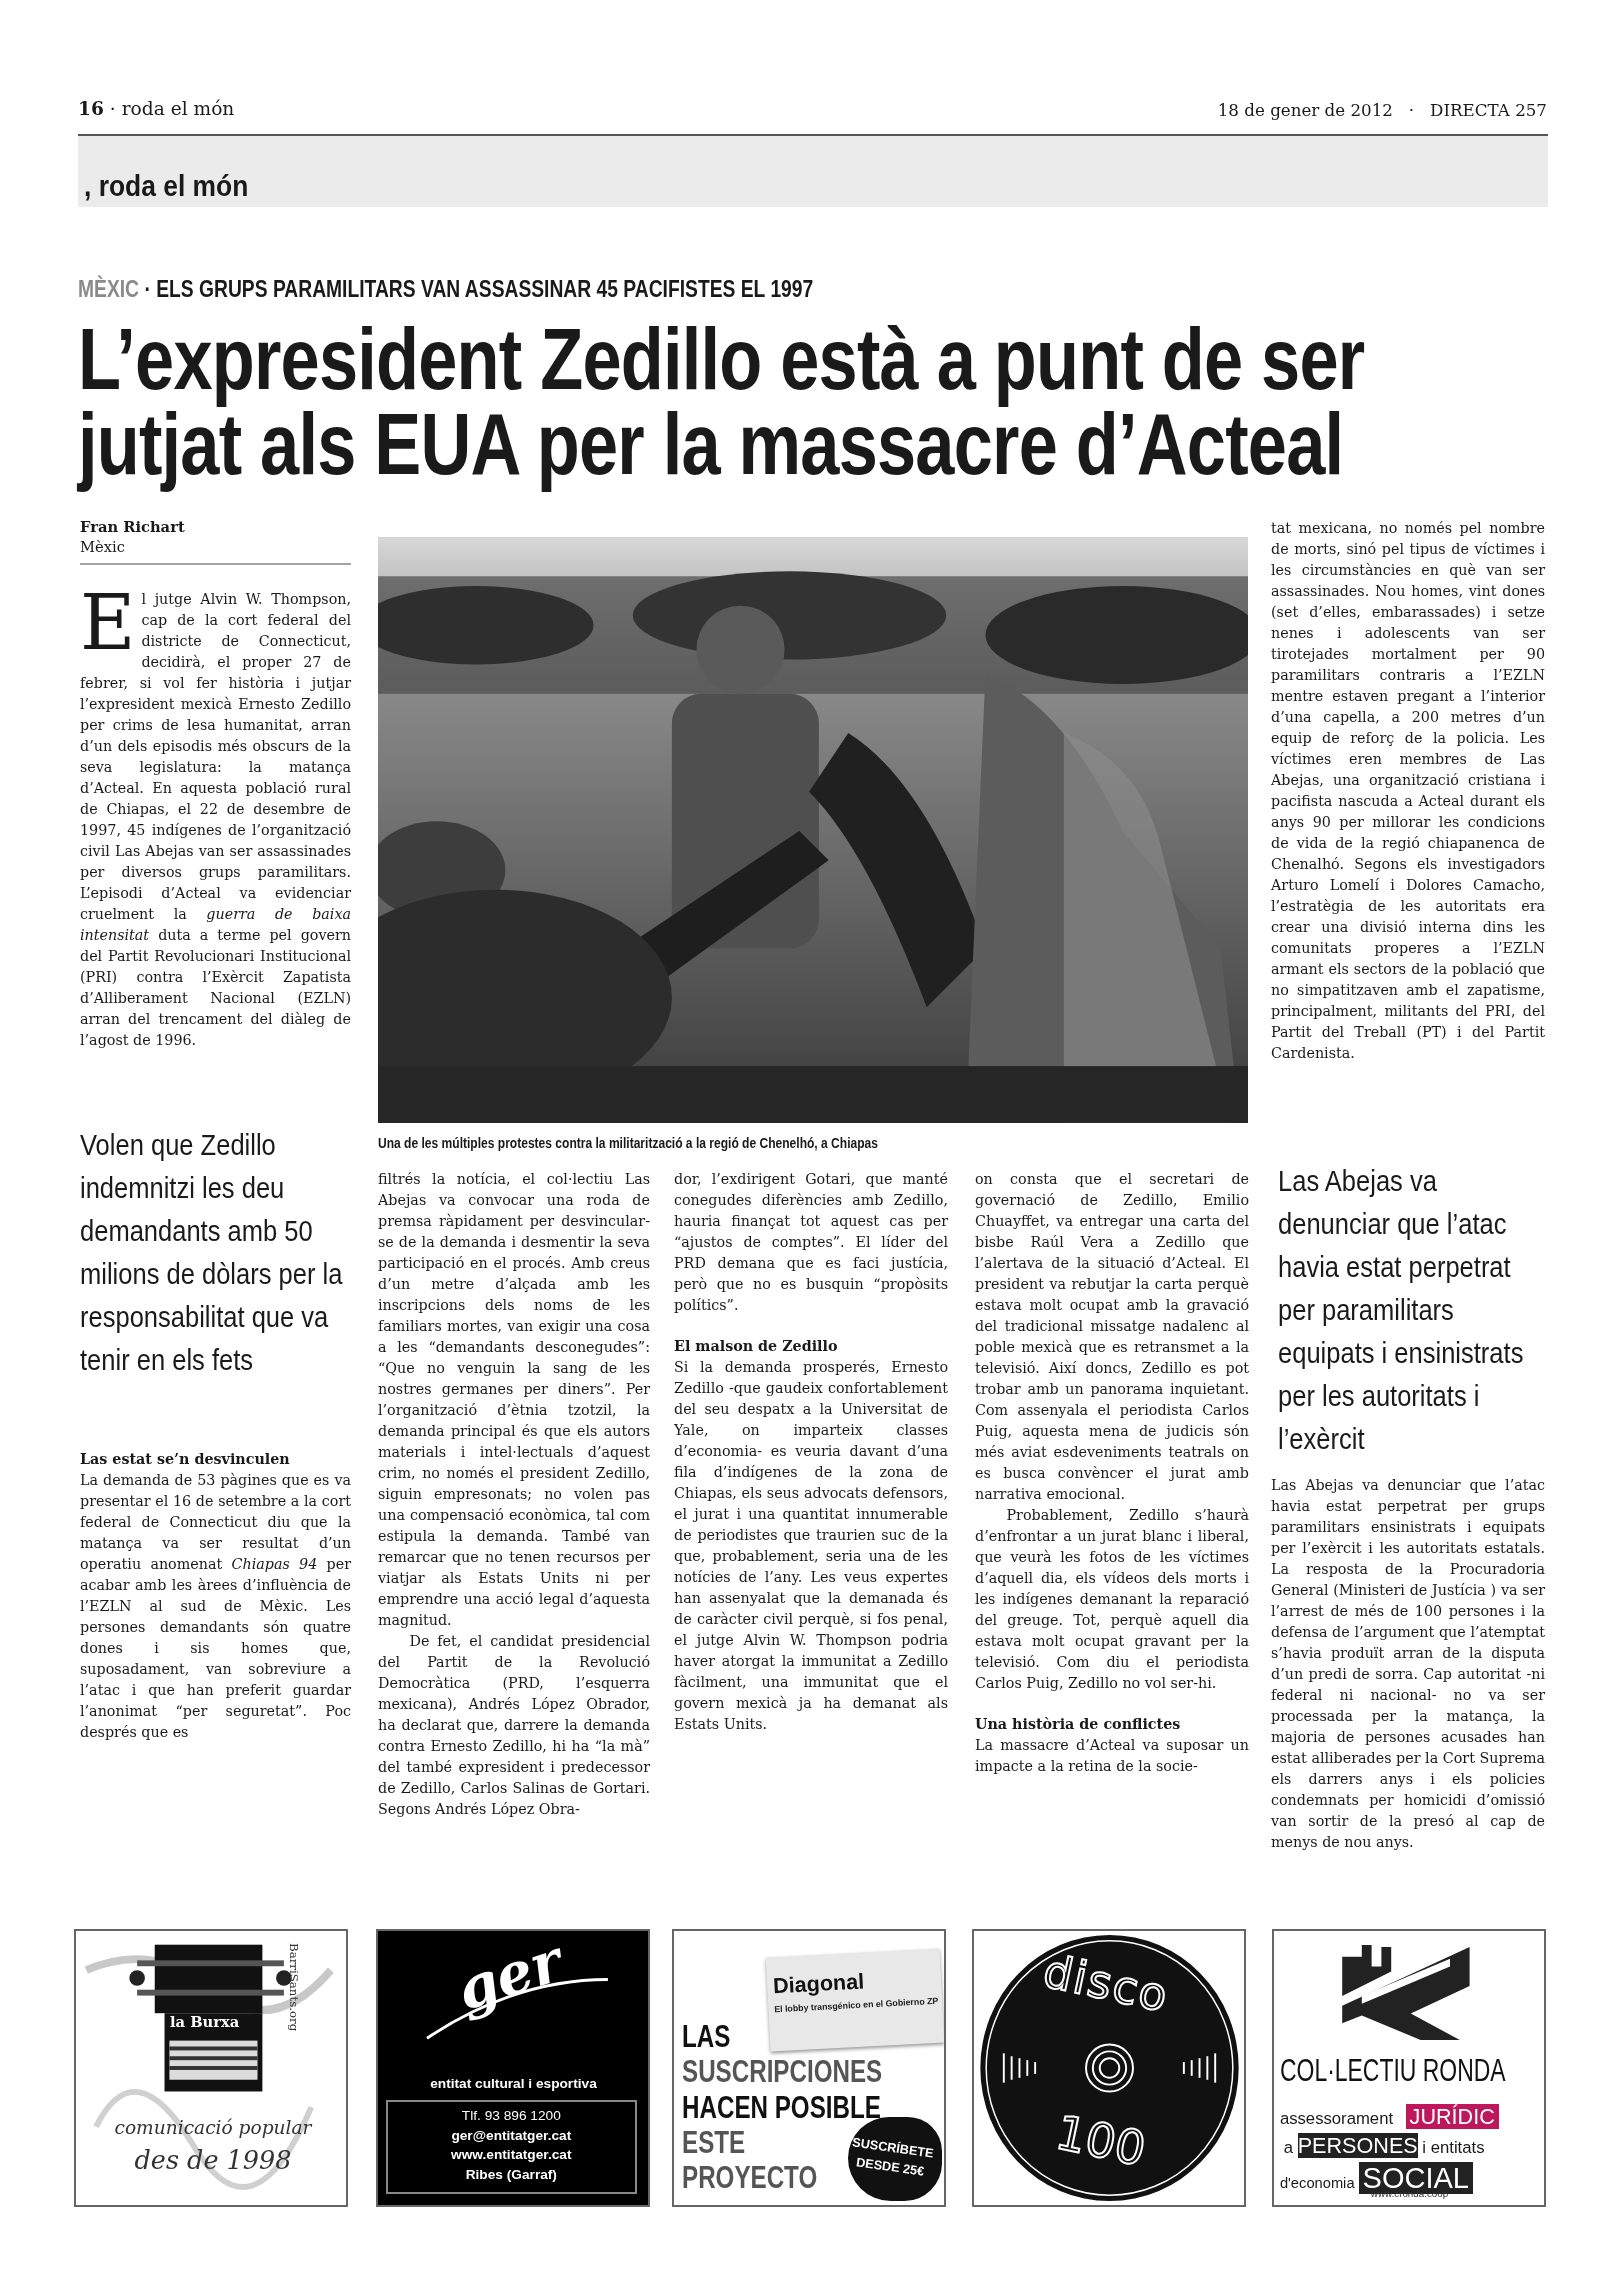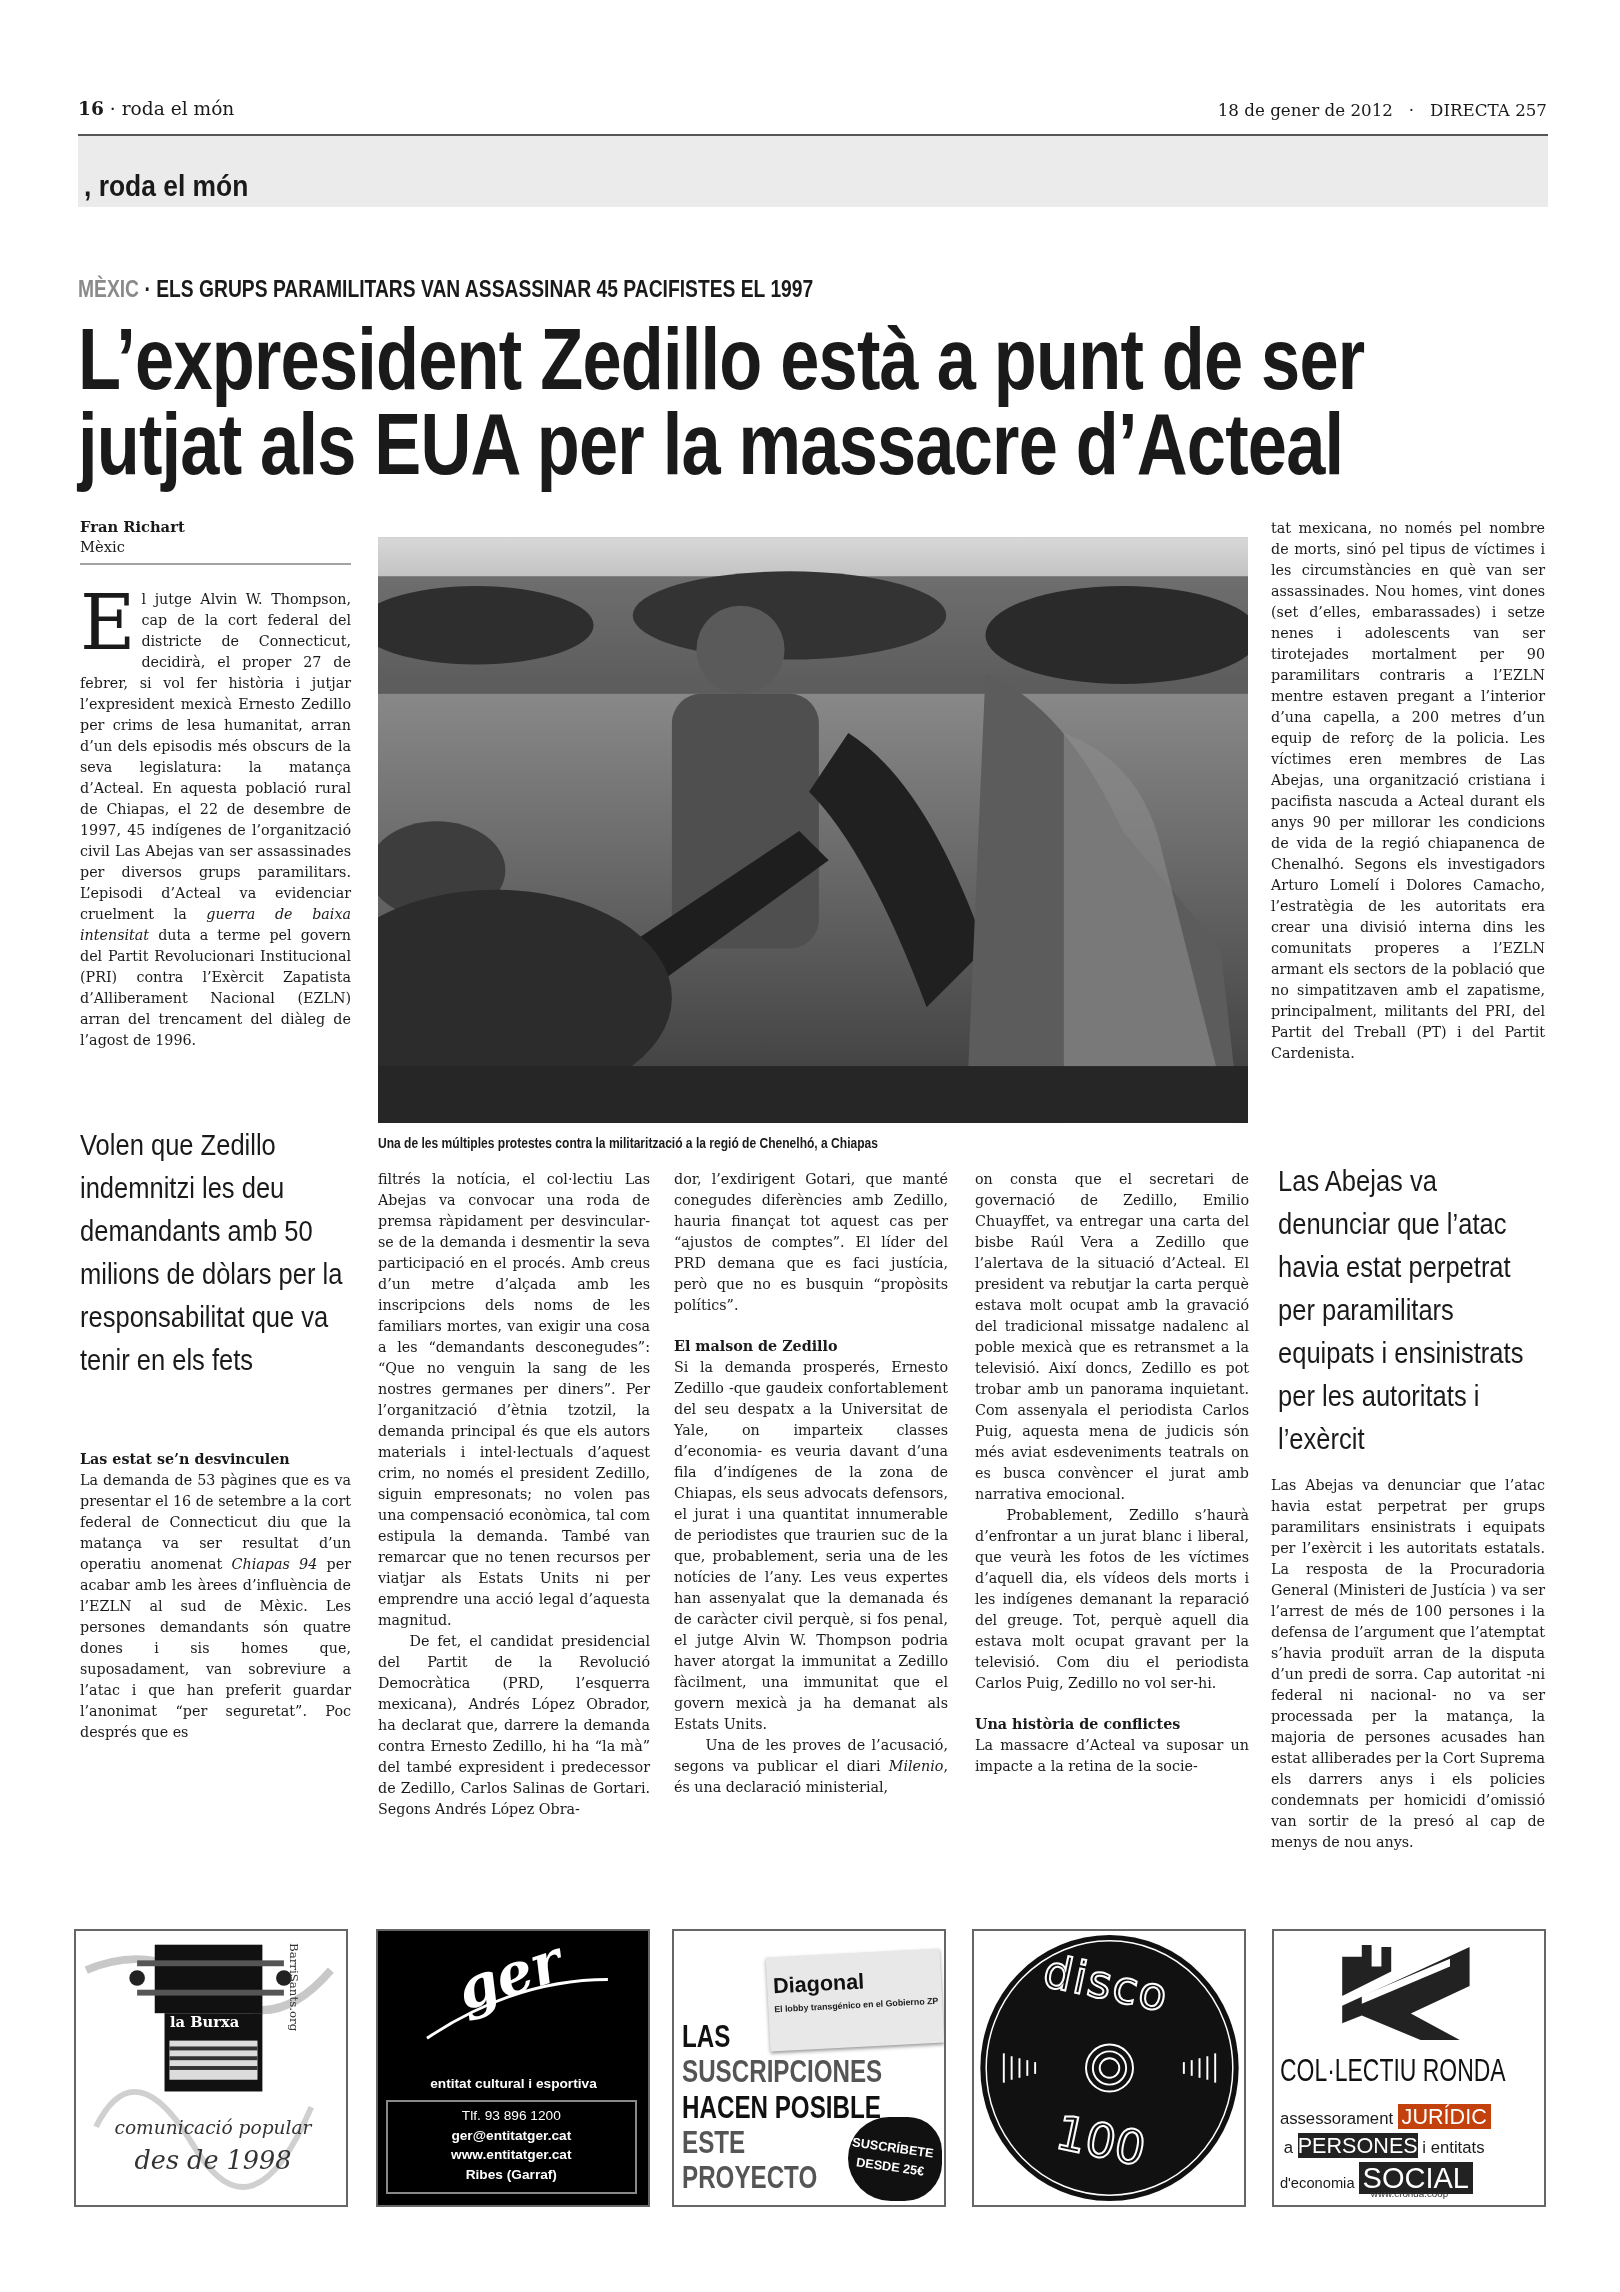--- a/index.html
+++ b/index.html
@@ -127,21 +127,20 @@
 
 <div id="col2" class="abs col">
   <p>filtrés la notícia, el col·lectiu Las Abejas va convocar una roda de premsa ràpidament per desvincular-se de la demanda i desmentir la seva participació en el procés. Amb creus d’un metre d’alçada amb les inscripcions dels noms de les familiars mortes, van exigir una cosa a les “demandants desconegudes”: “Que no venguin la sang de les nostres germanes per diners”. Per l’organització d’ètnia tzotzil, la demanda principal és que els autors materials i intel·lectuals d’aquest crim, no només el president Zedillo, siguin empresonats; no volen pas una compensació econòmica, tal com estipula la demanda. També van remarcar que no tenen recursos per viatjar als Estats Units ni per emprendre una acció legal d’aquesta magnitud.</p>
   <p class="indent">De fet, el candidat presidencial del Partit de la Revolució Democràtica (PRD, l’esquerra mexicana), Andrés López Obrador, ha declarat que, darrere la demanda contra Ernesto Zedillo, hi ha “la mà” del també expresident i predecessor de Zedillo, Carlos Salinas de Gortari. Segons Andrés López Obra-</p>
 </div>
 
 <div id="col3" class="abs col">
   <p>dor, l’exdirigent Gotari, que manté conegudes diferències amb Zedillo, hauria finançat tot aquest cas per “ajustos de comptes”. El líder del PRD demana que es faci justícia, però que no es busquin “propòsits polítics”.</p>
   <h4>El malson de Zedillo</h4>
   <p>Si la demanda prosperés, Ernesto Zedillo -que gaudeix confortablement del seu despatx a la Universitat de Yale, on imparteix classes d’economia- es veuria davant d’una fila d’indígenes de la zona de Chiapas, els seus advocats defensors, el jurat i una quantitat innumerable de periodistes que traurien suc de la que, probablement, seria una de les notícies de l’any. Les veus expertes han assenyalat que la demanada és de caràcter civil perquè, si fos penal, el jutge Alvin W. Thompson podria haver atorgat la immunitat a Zedillo fàcilment, una immunitat que el govern mexicà ja ha demanat als Estats Units.</p>
-  <p class="indent"><span>Una de les proves de l’acusació, segons va publicar el diari </span><em>Milenio</em><span>, és una declaració ministerial,</span></p>
 </div>
 
 <div id="col4" class="abs col">
   <p>on consta que el secretari de governació de Zedillo, Emilio Chuayffet, va entregar una carta del bisbe Raúl Vera a Zedillo que l’alertava de la situació d’Acteal. El president va rebutjar la carta perquè estava molt ocupat amb la gravació del tradicional missatge nadalenc al poble mexicà que es retransmet a la televisió. Així doncs, Zedillo es pot trobar amb un panorama inquietant. Com assenyala el periodista Carlos Puig, aquesta mena de judicis són més aviat esdeveniments teatrals on es busca convèncer el jurat amb narrativa emocional.</p>
   <p class="indent">Probablement, Zedillo s’haurà d’enfrontar a un jurat blanc i liberal, que veurà les fotos de les víctimes d’aquell dia, els vídeos dels morts i les indígenes demanant la reparació del greuge. Tot, perquè aquell dia estava molt ocupat gravant per la televisió. Com diu el periodista Carlos Puig, Zedillo no vol ser-hi.</p>
   <h4>Una història de conflictes</h4>
   <p>La massacre d’Acteal va suposar un impacte a la retina de la socie-</p>
 </div>
 
 <div id="col5-top" class="abs col">
@@ -229,21 +228,21 @@
 
 <div id="ad-ronda" class="ad">
   <svg class="abs" style="left:29px;top:5.9px" width="196" height="108" viewBox="0 0 200 110">
     <path d="M60 8 L70 8 L70 30 L80 30 L80 10 L90 10 L90 35 L40 60 L40 20 L60 20 Z" fill="#222"></path>
     <path d="M40 70 L170 10 L170 50 L110 78 L160 105 L120 105 L60 80 L40 88 Z" fill="#222"></path>
     <path d="M60 60 L150 22 L150 30 L60 68 Z" fill="#fff"></path>
   </svg>
   <div class="t" style="left:5.9px;top:122px;width:261px;font-size:31px;color:#111;transform:scaleX(0.74);transform-origin:left;white-space:nowrap;">COL·LECTIU RONDA</div>
   <div class="t" style="left:5.9px;top:173px;font-size:16.7px;white-space:nowrap;">
     <span>assessorament</span>
-    <span style="background:#c2410c;color:#fff;font-size:21.6px;padding:0 3.9px;">JURÍDIC</span>
+    <span style="background:#be185d;color:#fff;font-size:21.6px;padding:0 3.9px;margin-left:8px;">JURÍDIC</span>
   </div>
   <div class="t" style="left:9.8px;top:202px;font-size:16.7px;white-space:nowrap;">
     <span>a</span>
     <span style="background:#222;color:#fff;font-size:21.6px;padding:0 0;">PERSONES</span>
     <span>i entitats</span>
   </div>
   <div class="t" style="left:5.9px;top:231px;font-size:14.7px;white-space:nowrap;">
     <span>d'economia</span>
     <span style="background:#222;color:#fff;font-size:29px;padding:0 3.9px;">SOCIAL</span>
   </div>

